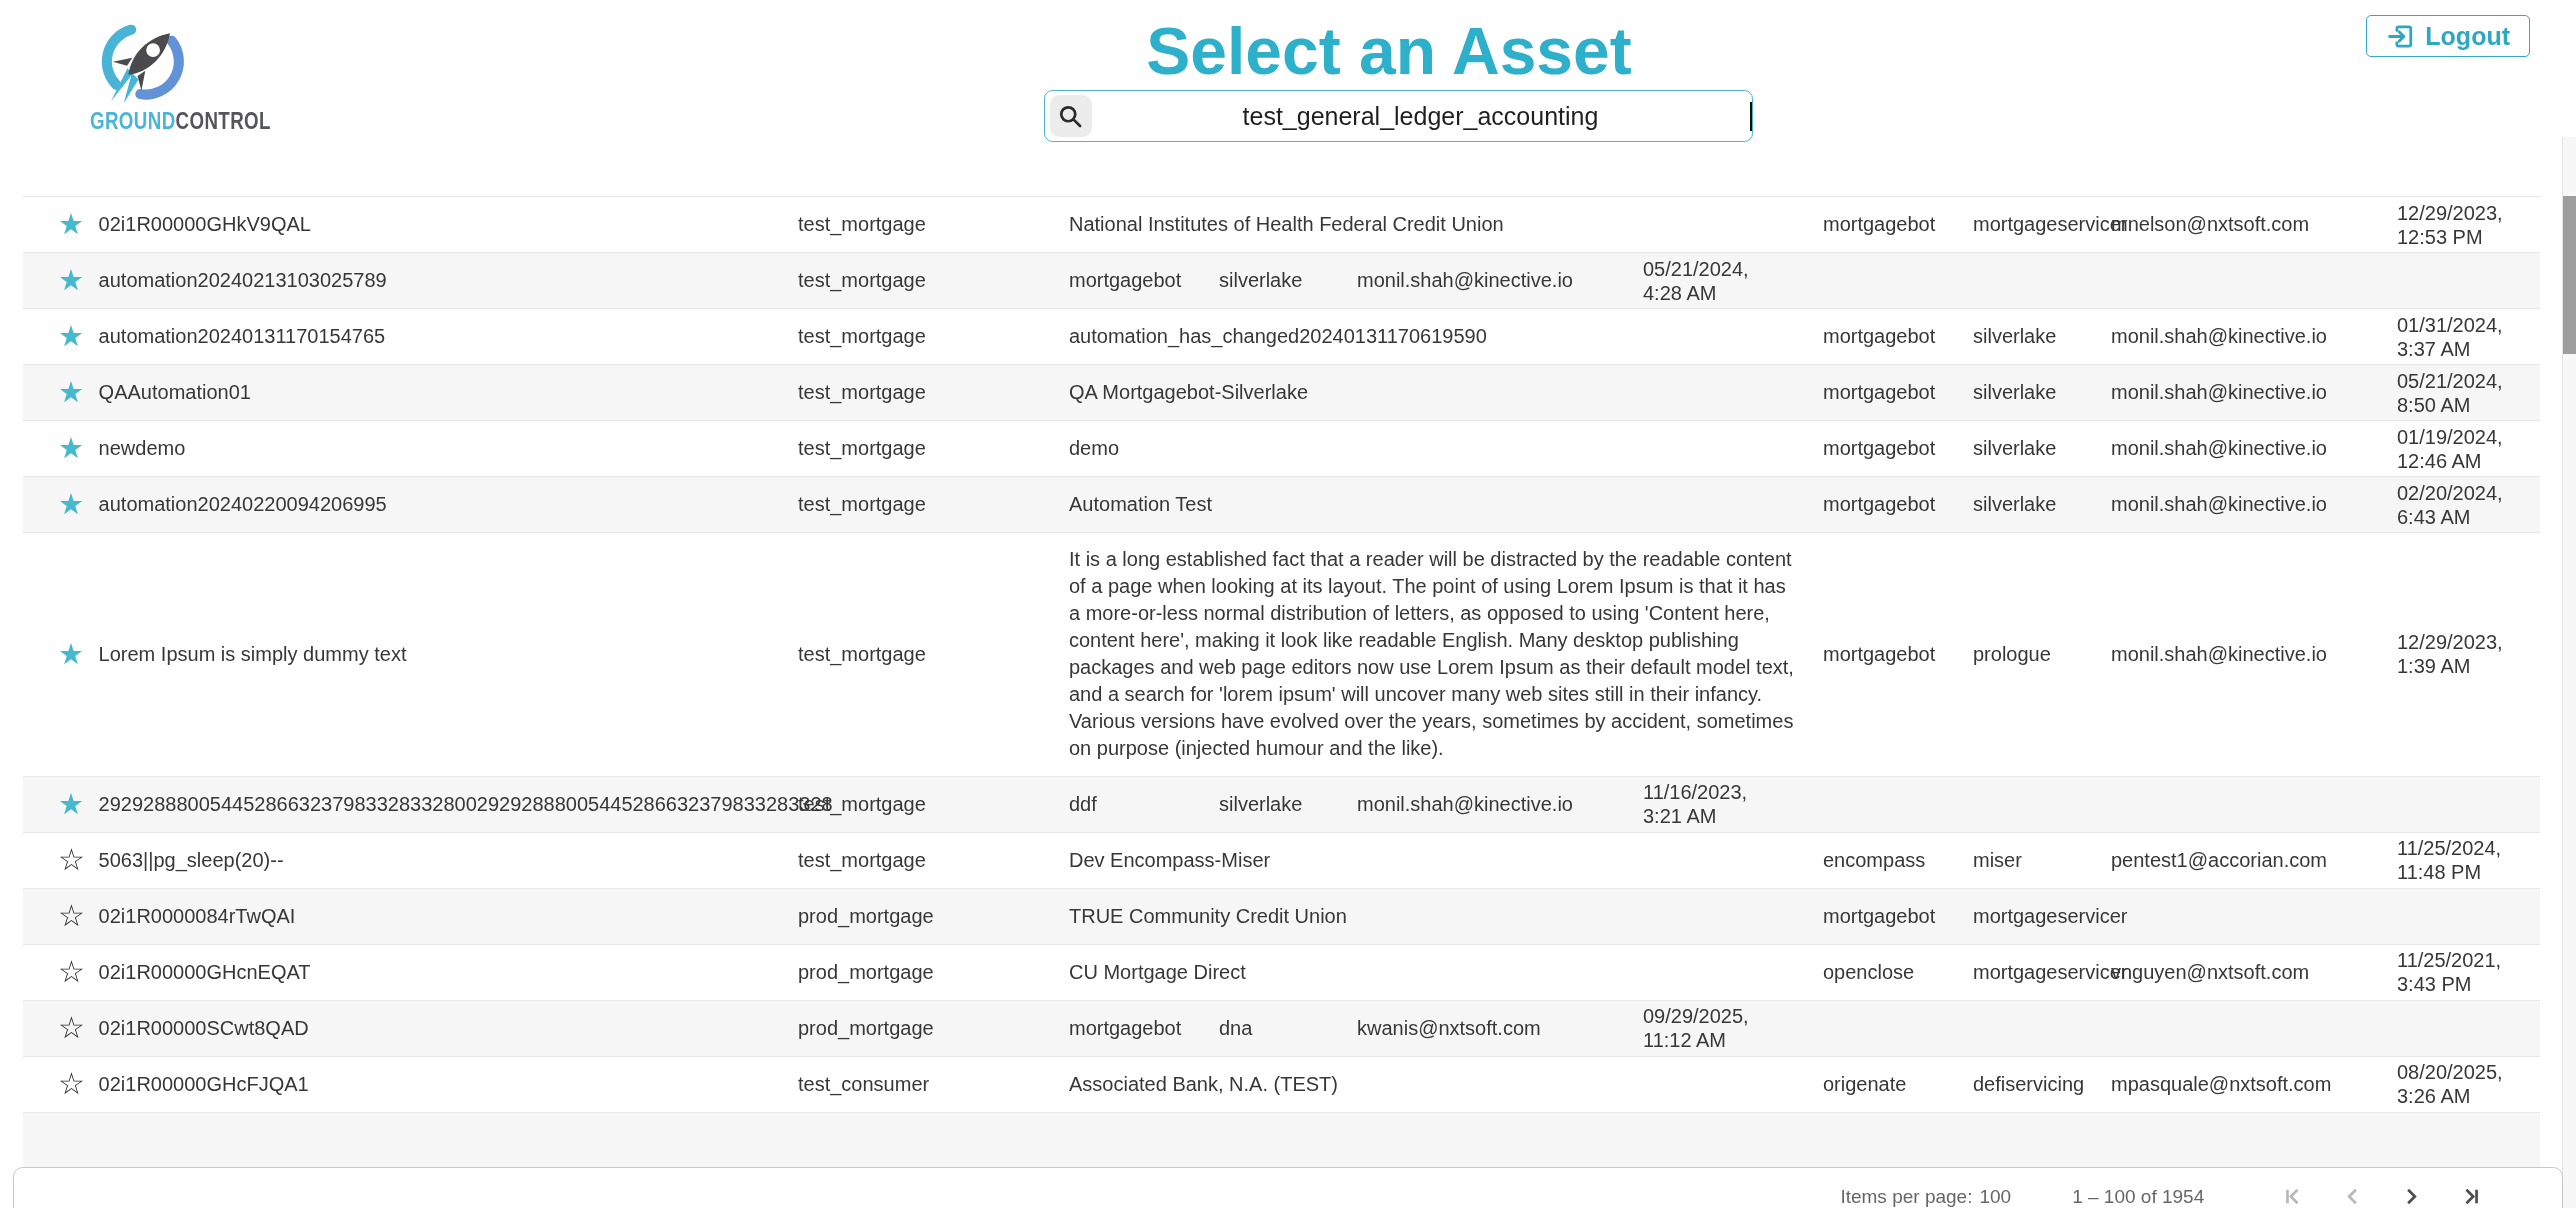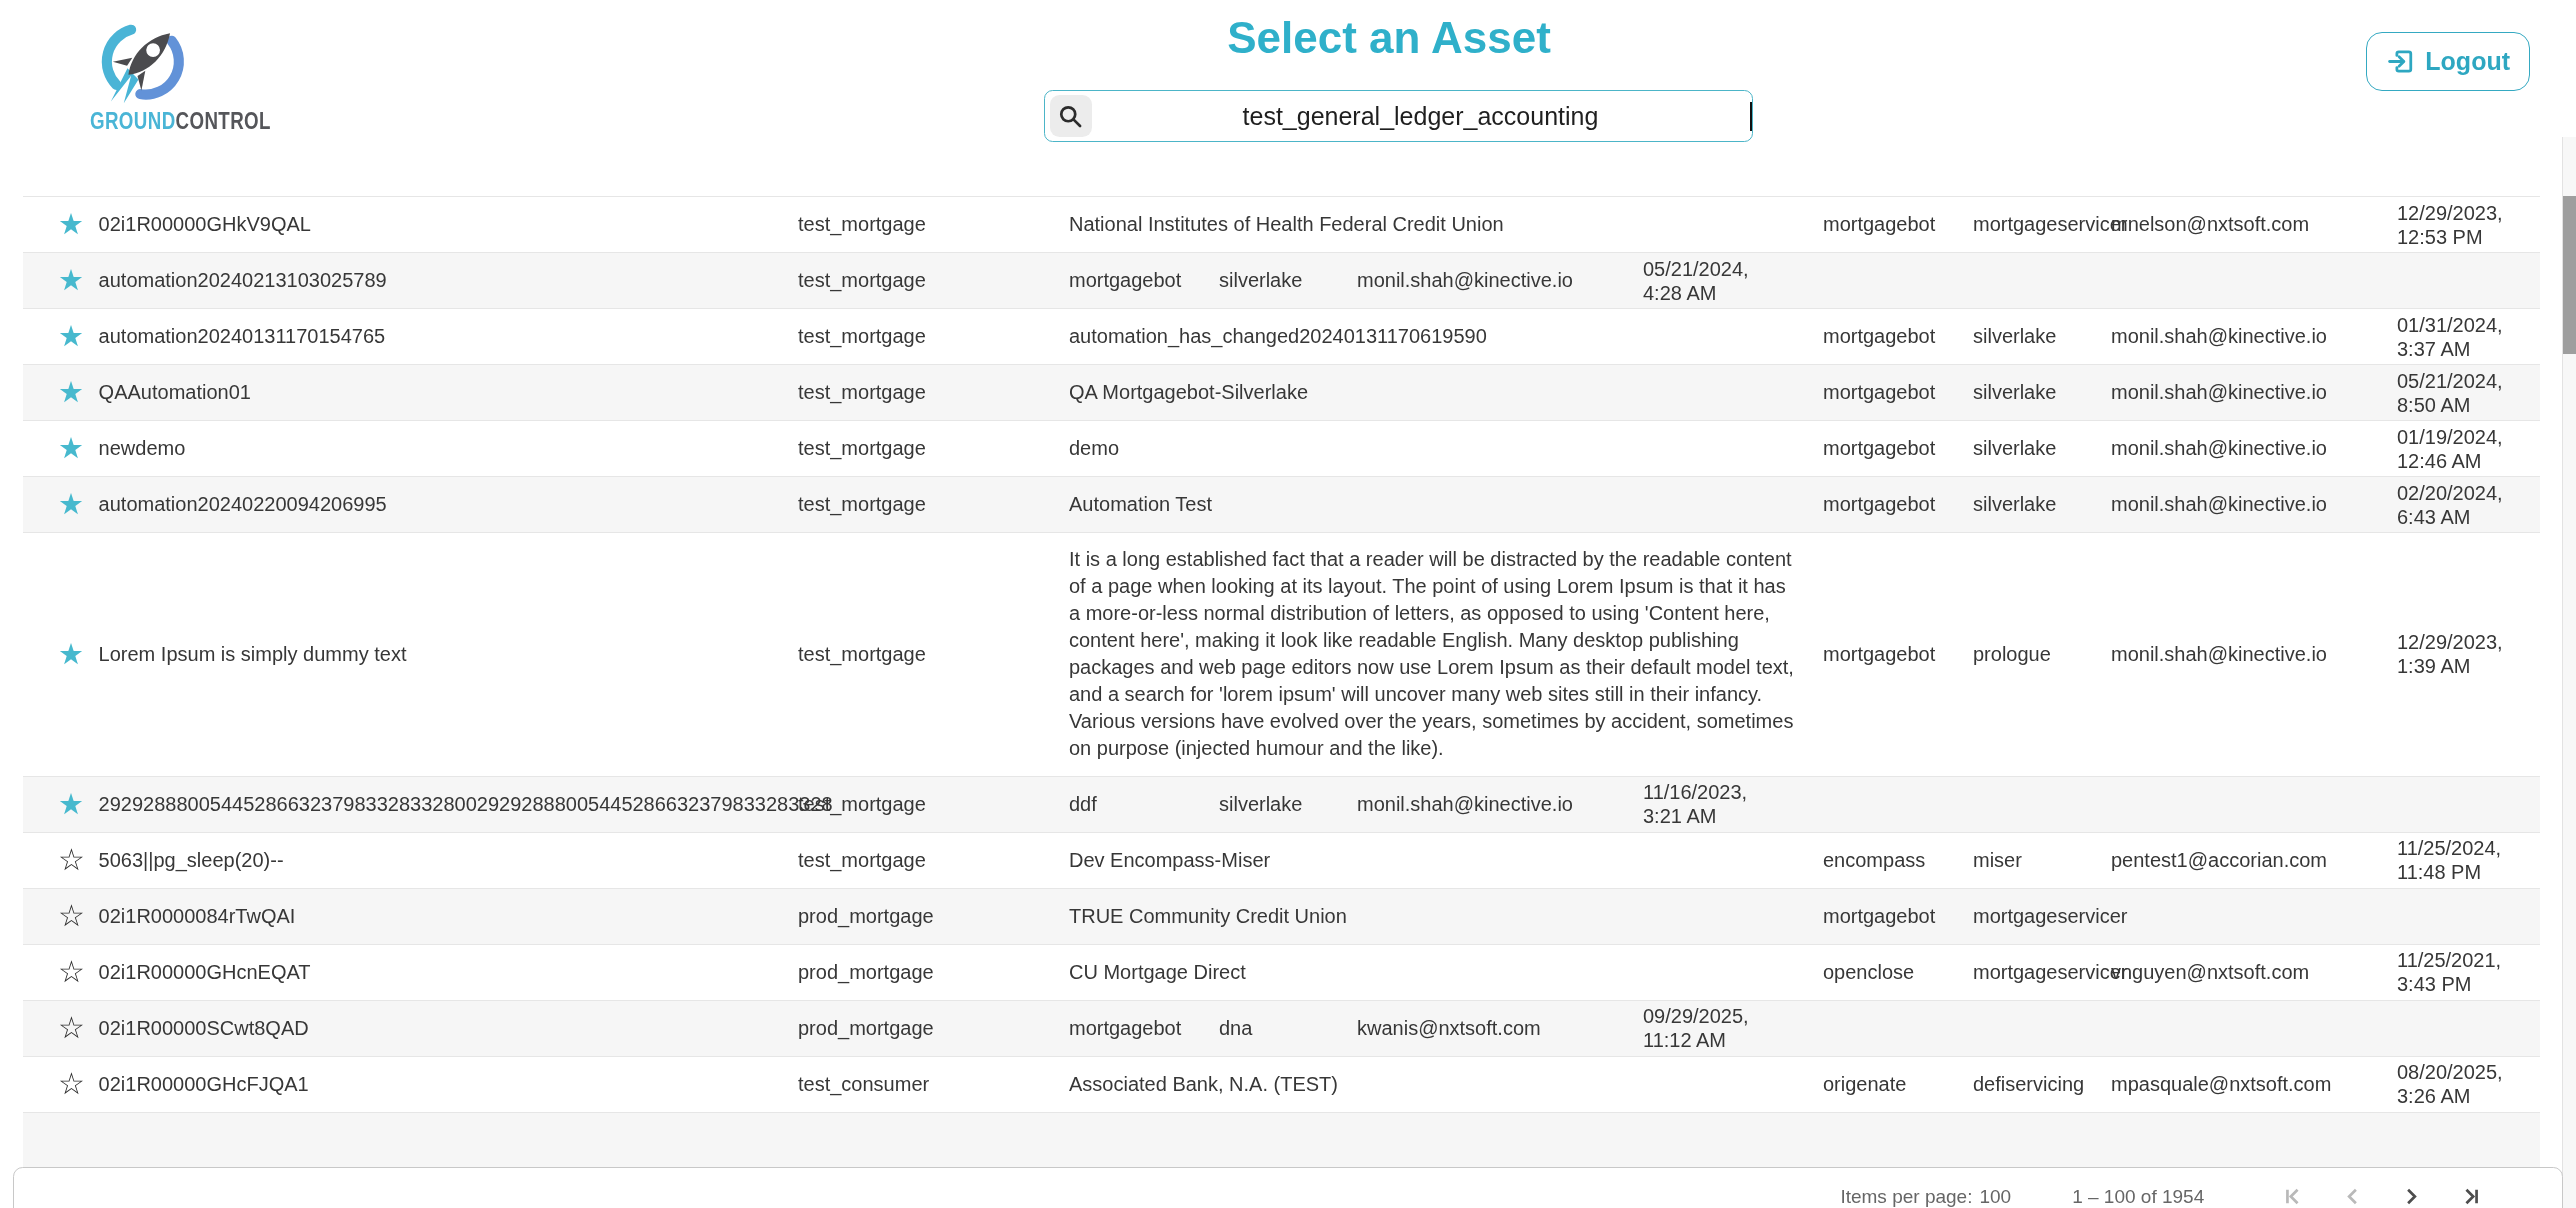--- a/index.html
+++ b/index.html
@@ -7,31 +7,31 @@
 
   
   .logo{position:absolute;left:90px;top:15.3px;width:125px;}
   .logo svg{display:block;margin-left:3.8px;}
   .wordmark{margin-top:0;font-size:24px;font-weight:700;white-space:nowrap;
     transform:scaleX(0.78);transform-origin:left;letter-spacing:0.5px;}
   .wordmark .ground{color:#4ab5d6;}
   .wordmark .control{color:#55565a;}
 
   .page-title{position:absolute;left:1389px;top:13.4px;transform:translateX(-50%);
-    font-size:44px;font-weight:700;color:#2fb0ca;white-space:nowrap;}
+    font-size:66px;font-weight:700;color:#2fb0ca;white-space:nowrap;}
 
   .search-box{position:absolute;left:1044px;top:90px;width:709px;height:52px;box-sizing:border-box;
     border:1.9px solid #4cb5c8;border-radius:8.6px;background:#fff;display:flex;align-items:center;gap:13.4px;padding-left:4.8px;justify-content:space-between;}
   .search-icon-box{width:42px;height:42px;border-radius:9.6px;background:#ececec;flex:0 0 auto;
     display:flex;align-items:center;justify-content:center;}
   .search-text{font-size:25px;color:#1f1f1f;white-space:nowrap;}
   .caret{display:inline-block;width:1.9px;height:29px;background:#111;vertical-align:middle;margin-left:1px;}
 
-  .logout-btn{position:absolute;top:32px;right:46px;height:59px;box-sizing:border-box;background:#fff;
-    border:1.9px solid #35a9c2;border-radius:16px;display:inline-flex;align-items:center;gap:10.5px;
+  .logout-btn{position:absolute;top:15px;right:46px;height:42px;box-sizing:border-box;background:#fff;
+    border:1.9px solid #35a9c2;border-radius:5px;display:inline-flex;align-items:center;gap:10.5px;
     padding:0 19px;color:#2ea7c1;font-size:25px;font-weight:700;cursor:pointer;}
 
   
   .table{position:absolute;left:23px;top:196px;width:2517px;height:971px;overflow:hidden;}
   .thead{display:flex;align-items:center;height:58px;color:#757575;font-size:19px;}
   .hcell{flex:0 0 auto;box-sizing:border-box;padding-right:23px;white-space:nowrap;cursor:pointer;}
   .hcell.c-asset{padding-left:35px;}
 
   .row{display:flex;align-items:center;min-height:55px;border-top:1px solid #e6e6e6;background:#fff;}
   .row.alt{background:#f6f6f6;}

